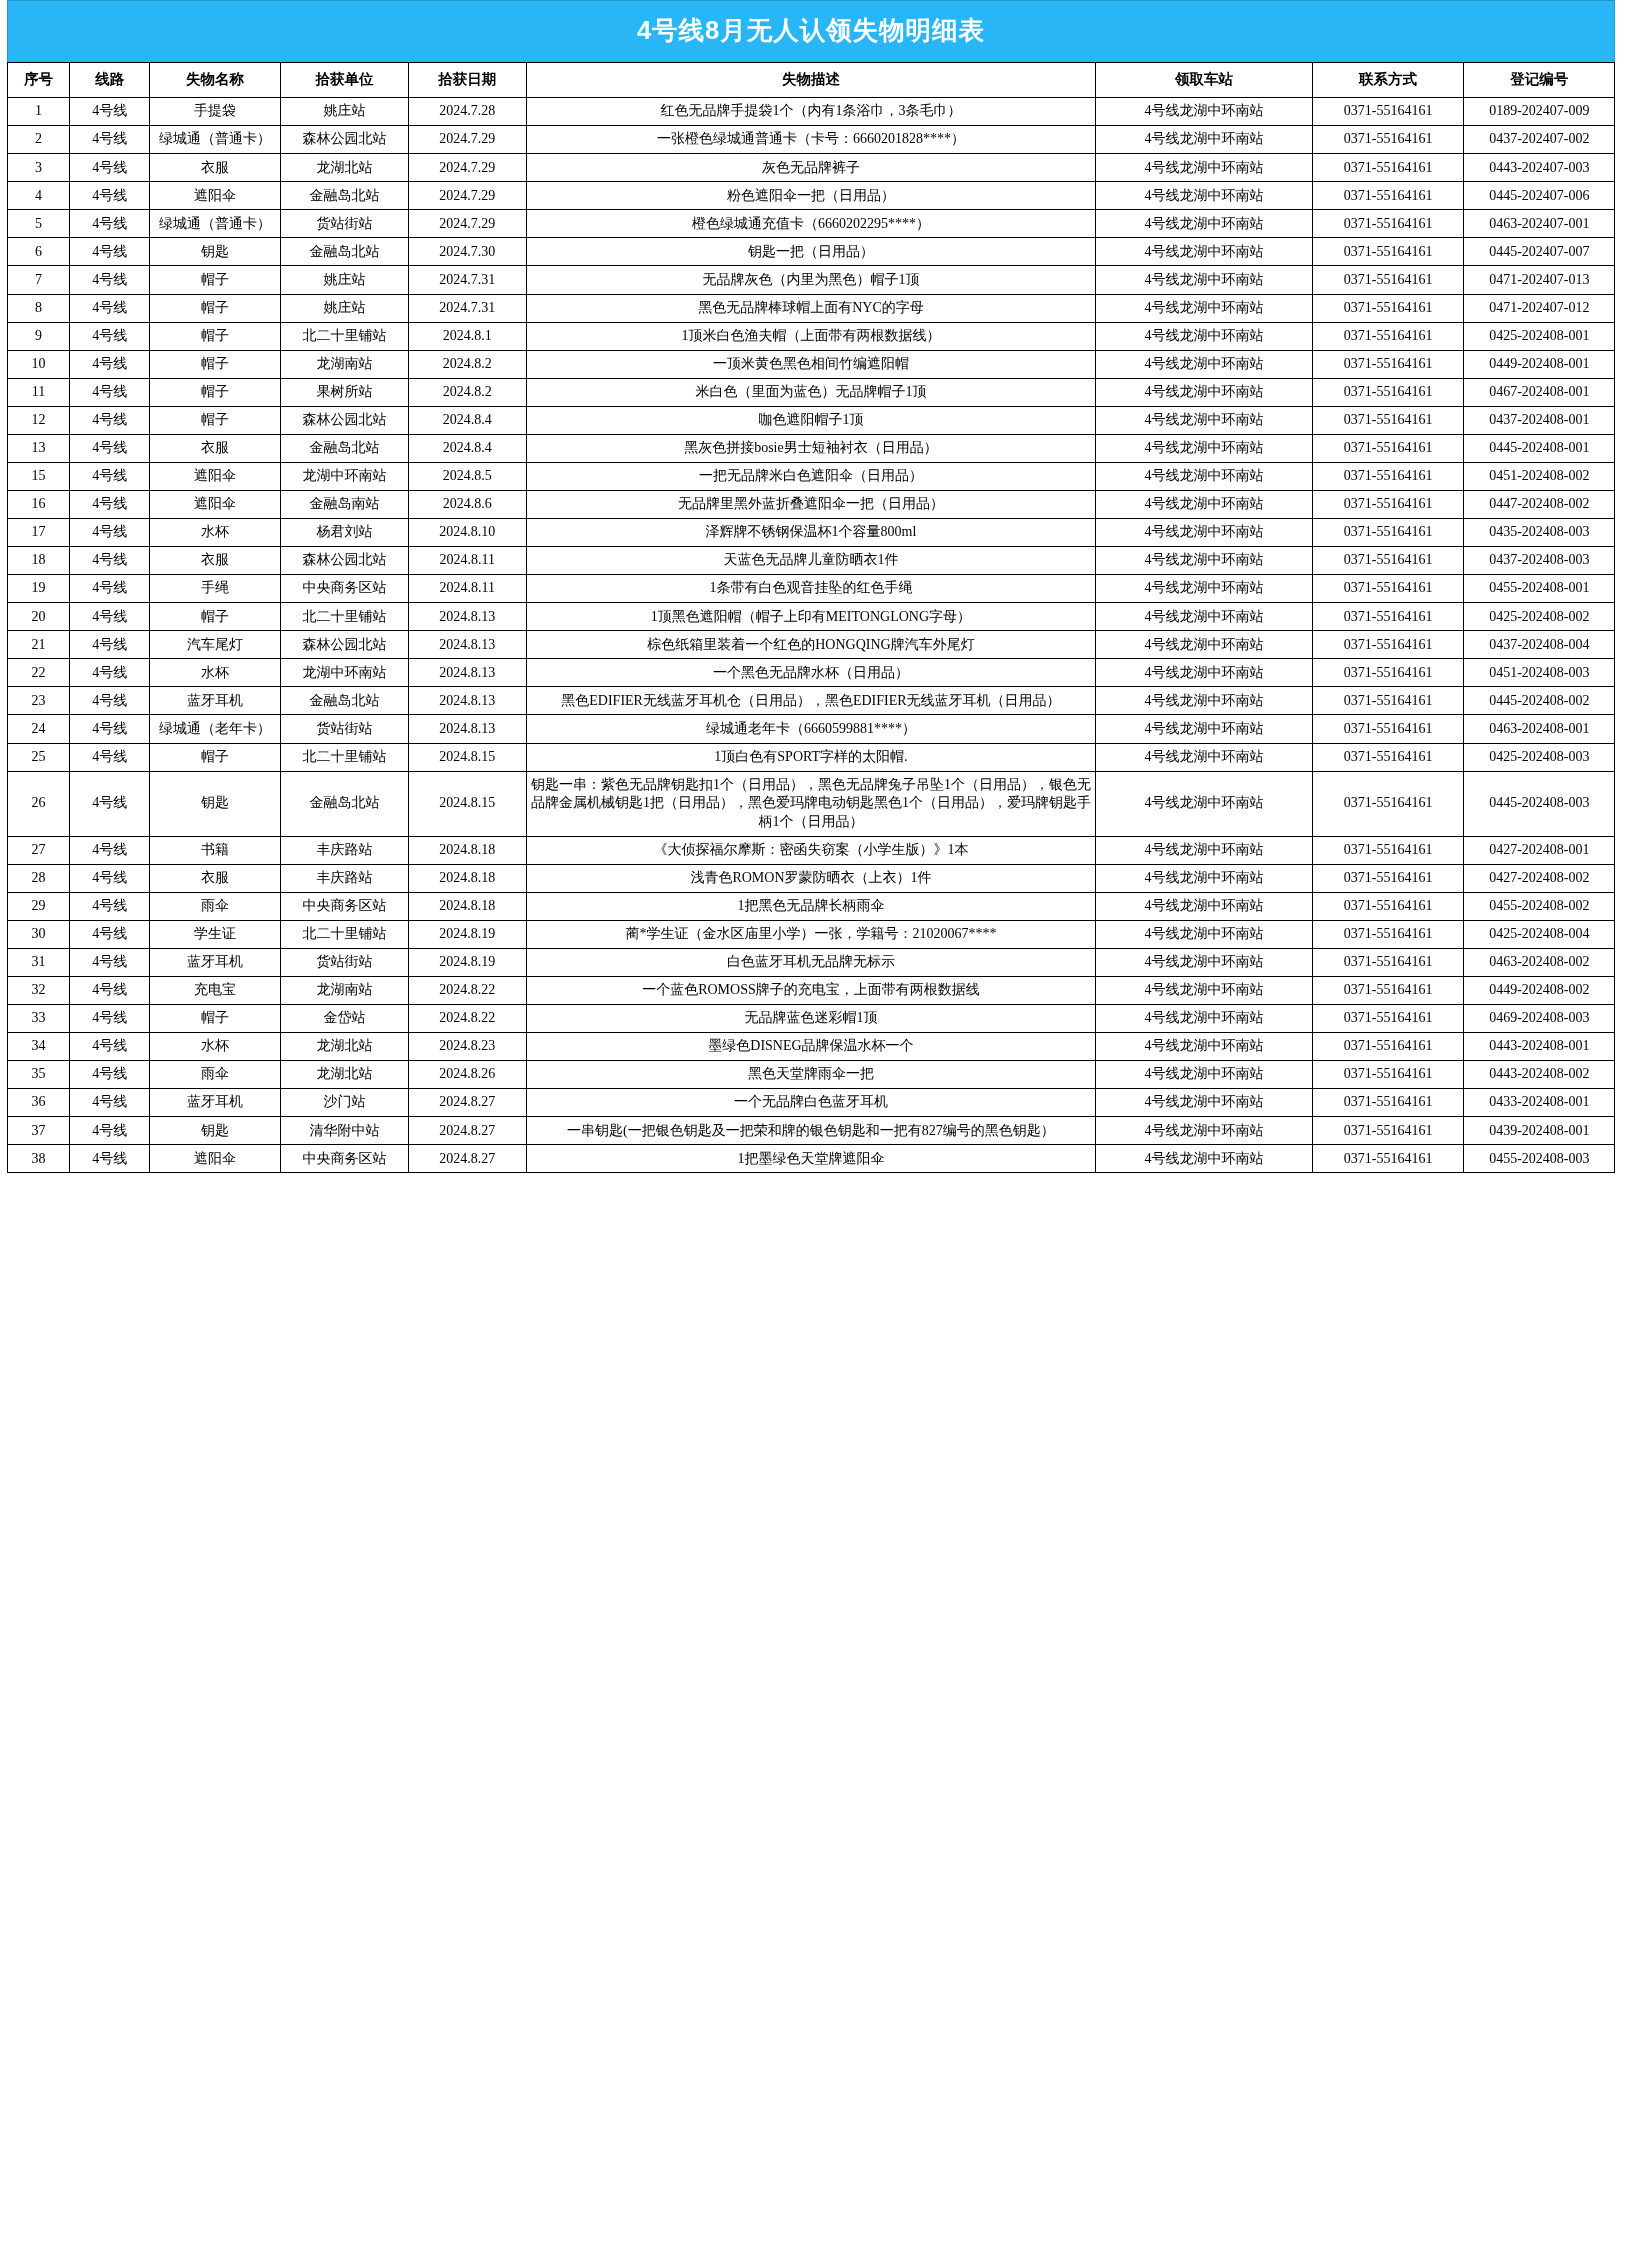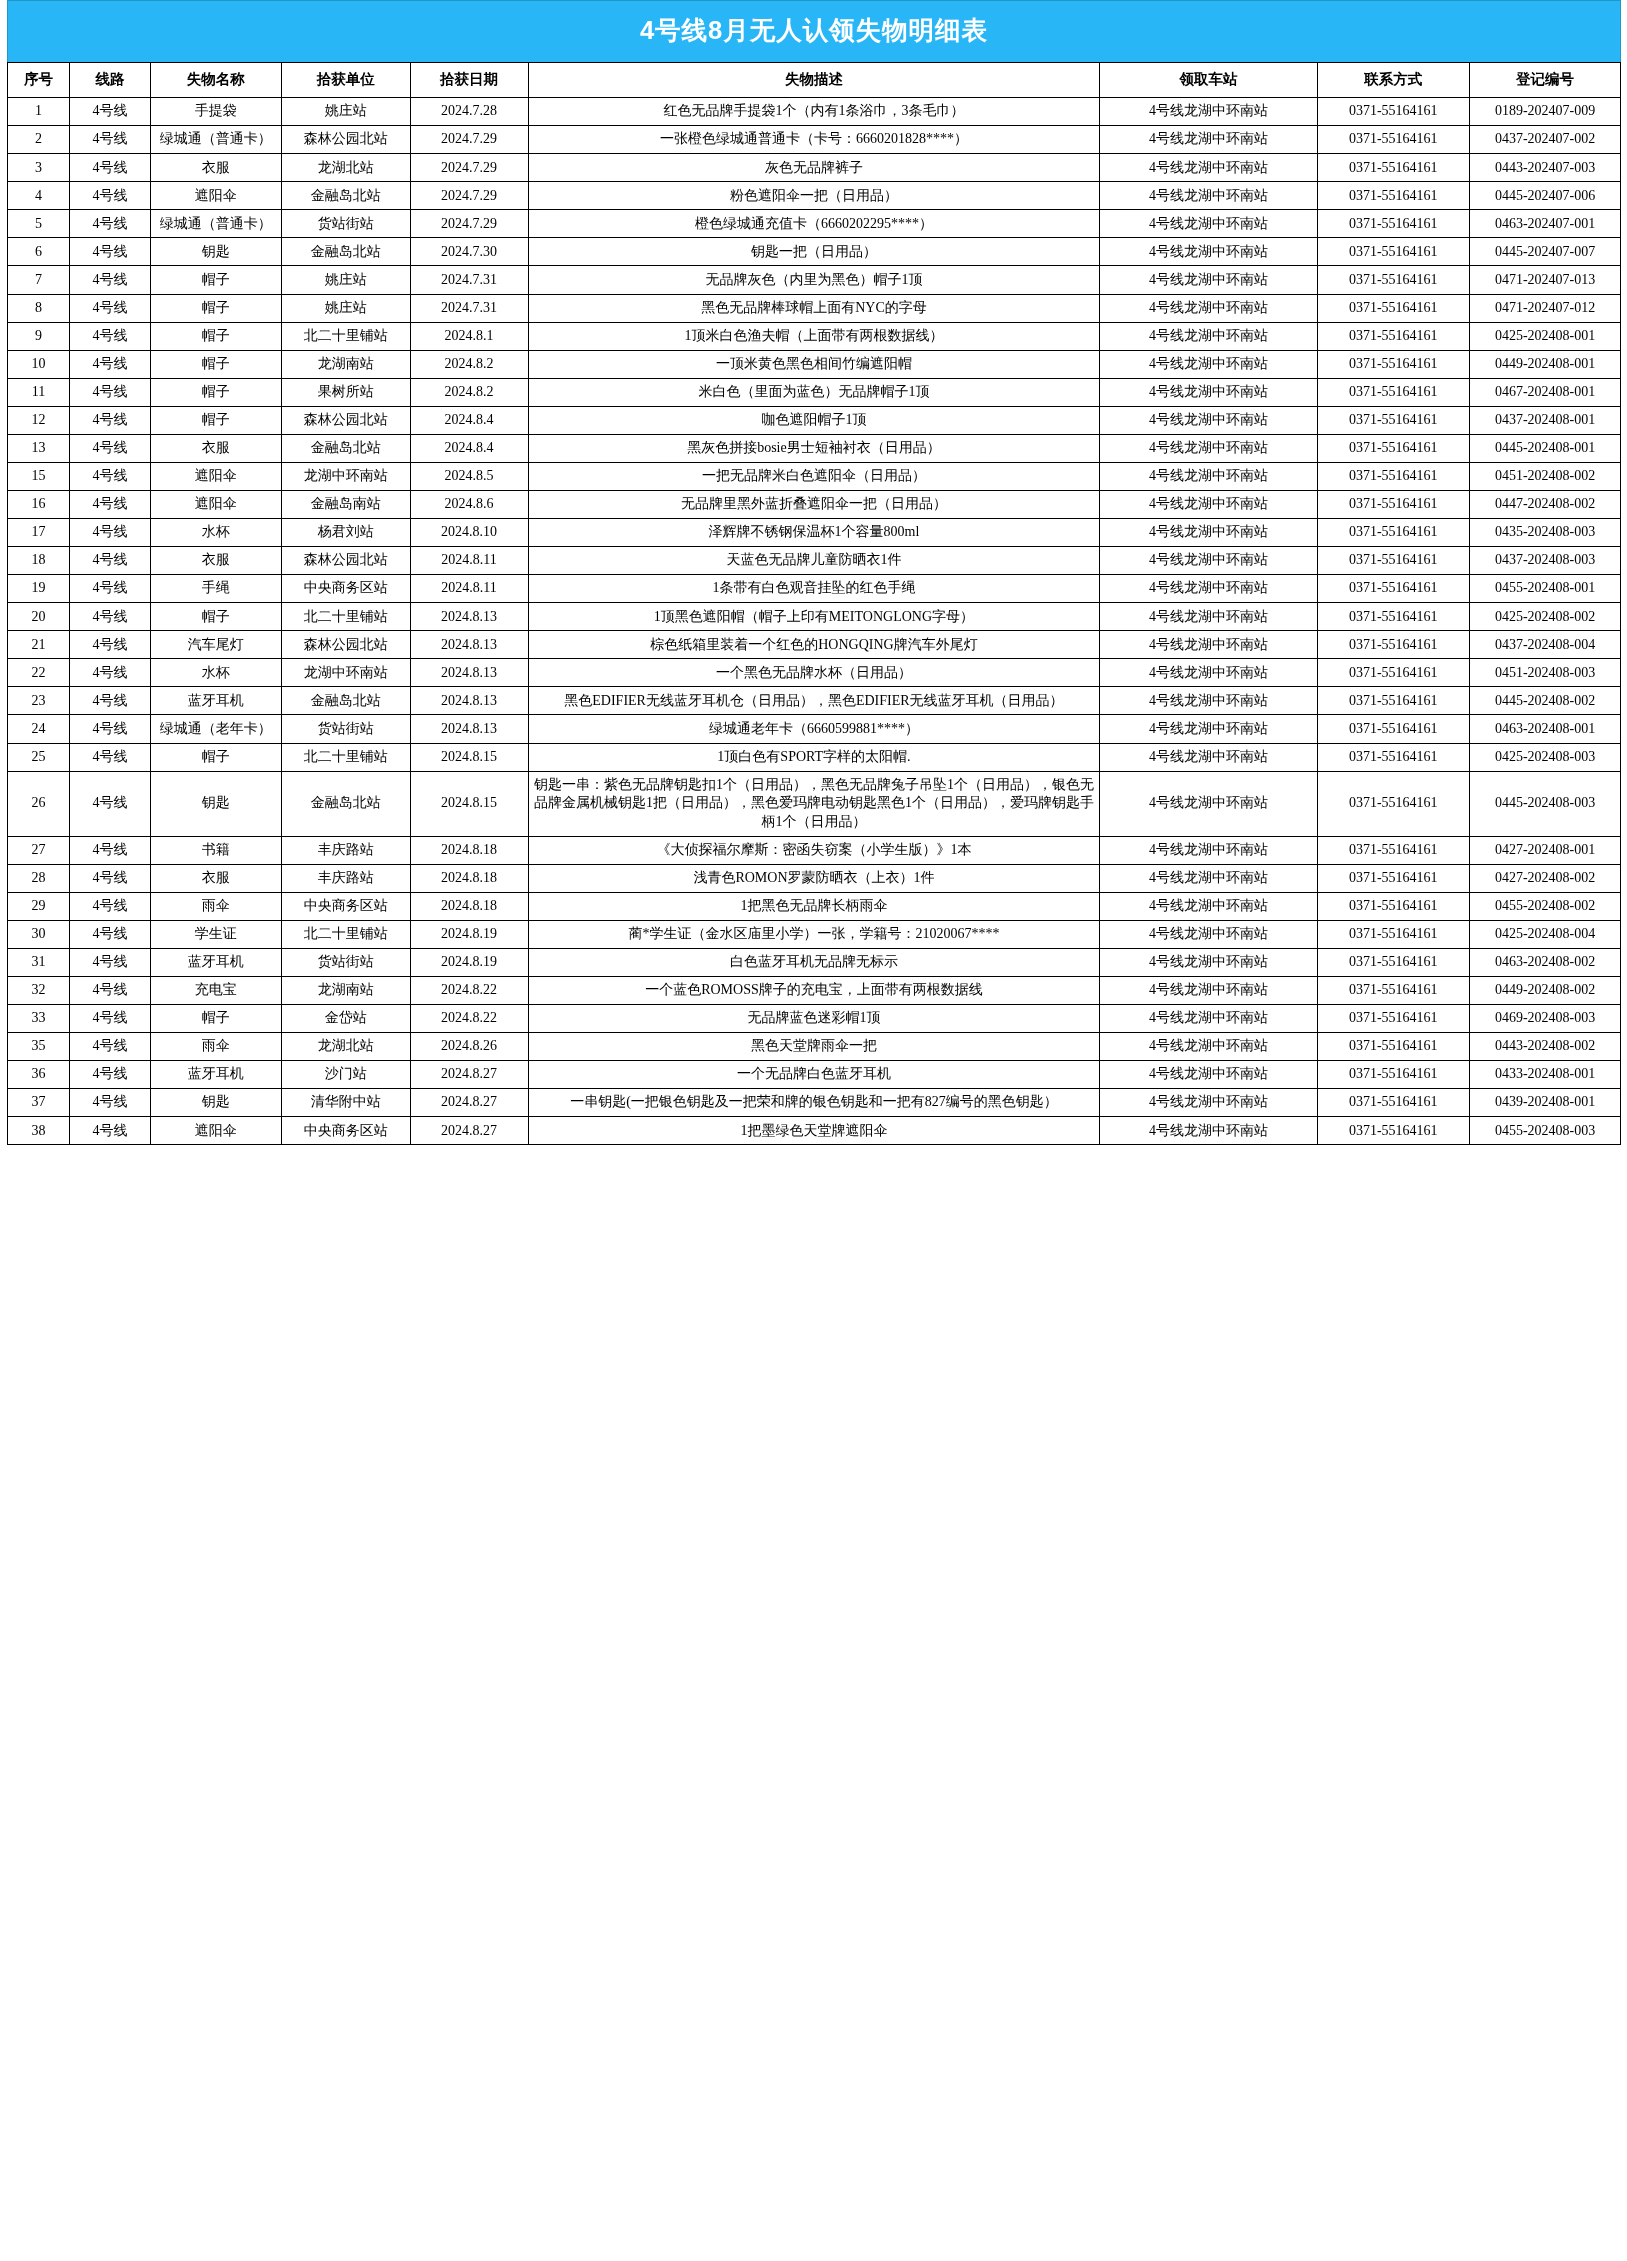--- a/index.html
+++ b/index.html
@@ -7,21 +7,21 @@
     padding: 0;
     background: #ffffff;
   }
   body {
     font-family: "Liberation Serif", "DejaVu Serif", serif;
     width: 1628px;
   }
   .sheet {
     width: 1628px;
     box-sizing: border-box;
-    padding: 0 0 0 0;
+    padding: 0 6px 0 0;
   }
   .title-bar {
     background: #29b6f6;
     color: #ffffff;
     font-size: 25.6px;
     font-weight: bold;
     text-align: center;
     padding: 12px 0 13.6px 0;
     letter-spacing: 0.9px;
     font-family: "Liberation Sans", sans-serif;
@@ -447,20 +447,31 @@
           <td>4号线</td>
           <td>帽子</td>
           <td>金岱站</td>
           <td>2024.8.22</td>
           <td class="desc">无品牌蓝色迷彩帽1顶</td>
           <td>4号线龙湖中环南站</td>
           <td>0371-55164161</td>
           <td class="regno">0469-202408-003</td>
         </tr>
         <tr>
+          <td>34</td>
+          <td>4号线</td>
+          <td>水杯</td>
+          <td>龙湖北站</td>
+          <td>2024.8.23</td>
+          <td class="desc">墨绿色DISNEG品牌保温水杯一个</td>
+          <td>4号线龙湖中环南站</td>
+          <td>0371-55164161</td>
+          <td class="regno">0443-202408-001</td>
+        </tr>
+        <tr>
           <td>35</td>
           <td>4号线</td>
           <td>雨伞</td>
           <td>龙湖北站</td>
           <td>2024.8.26</td>
           <td class="desc">黑色天堂牌雨伞一把</td>
           <td>4号线龙湖中环南站</td>
           <td>0371-55164161</td>
           <td class="regno">0443-202408-002</td>
         </tr>

